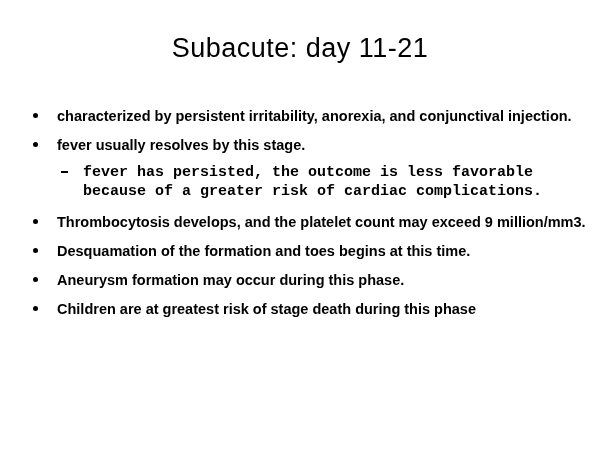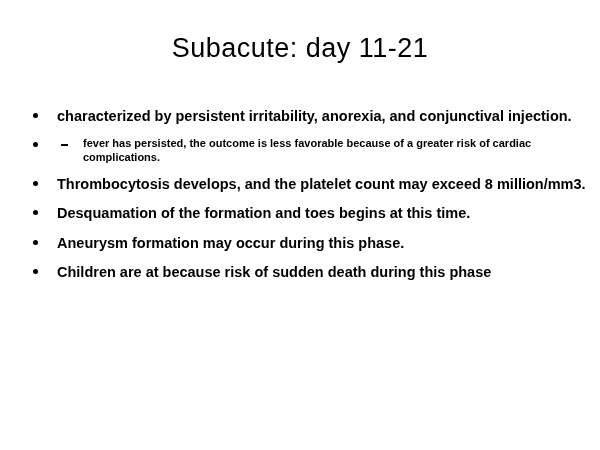--- a/index.html
+++ b/index.html
@@ -58,24 +58,25 @@
     border-radius: 50%;
   }
   .sublist {
     list-style: none;
     margin: 9px 0 0 0;
     padding: 0;
   }
   .bullet-l2 {
     position: relative;
     padding-left: 26px;
-    font-size: 11px;
+    font-size: 15px;
     font-weight: bold;
     line-height: 1.28;
     margin-bottom: 6px;
+    font-family: Liberation Mono, monospace;
   }
   .bullet-l2 > .marker-dash {
     position: absolute;
     left: 4px;
     top: 8px;
     width: 7px;
     height: 1.5px;
     background: #000000;
   }
   .txt {
@@ -94,42 +95,43 @@
 
   <ul class="body-list">
 
     <li class="bullet-l1">
       <span class="marker"></span>
       <span class="txt">characterized by persistent irritability, anorexia, and conjunctival injection.</span>
     </li>
 
     <li class="bullet-l1">
       <span class="marker"></span>
+      <span class="txt">fever usually resolves by this stage.</span>
       <ul class="sublist">
         <li class="bullet-l2">
           <span class="marker-dash"></span>
           <span class="txt">fever has persisted, the outcome is less favorable because of a greater risk of cardiac complications.</span>
         </li>
       </ul>
     </li>
 
     <li class="bullet-l1">
       <span class="marker"></span>
-      <span class="txt">Thrombocytosis develops, and the platelet count may exceed 8 million/mm3.</span>
+      <span class="txt">Thrombocytosis develops, and the platelet count may exceed 9 million/mm3.</span>
     </li>
 
     <li class="bullet-l1">
       <span class="marker"></span>
       <span class="txt">Desquamation of the formation and toes begins at this time.</span>
     </li>
 
     <li class="bullet-l1">
       <span class="marker"></span>
       <span class="txt">Aneurysm formation may occur during this phase.</span>
     </li>
 
     <li class="bullet-l1">
       <span class="marker"></span>
-      <span class="txt">Children are at because risk of sudden death during this phase</span>
+      <span class="txt">Children are at greatest risk of stage death during this phase</span>
     </li>
 
   </ul>
 </div>
 
 </body></html>

